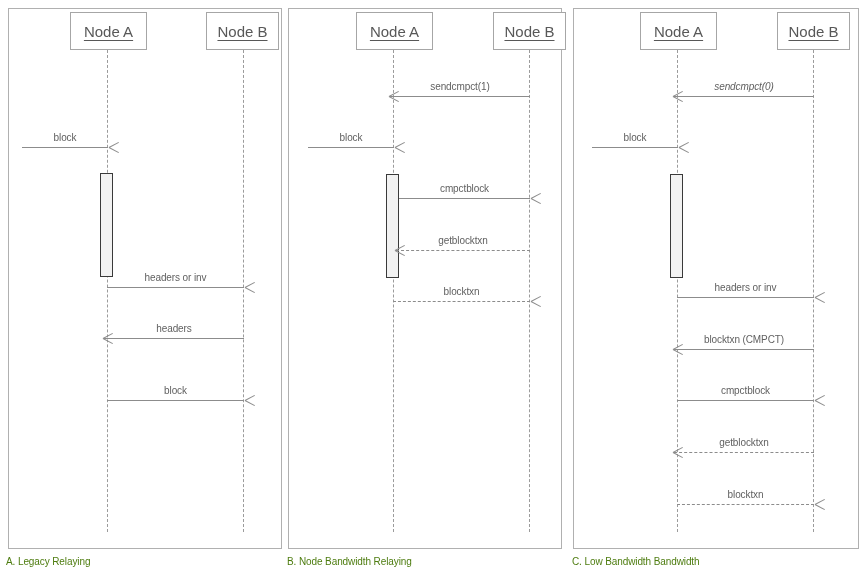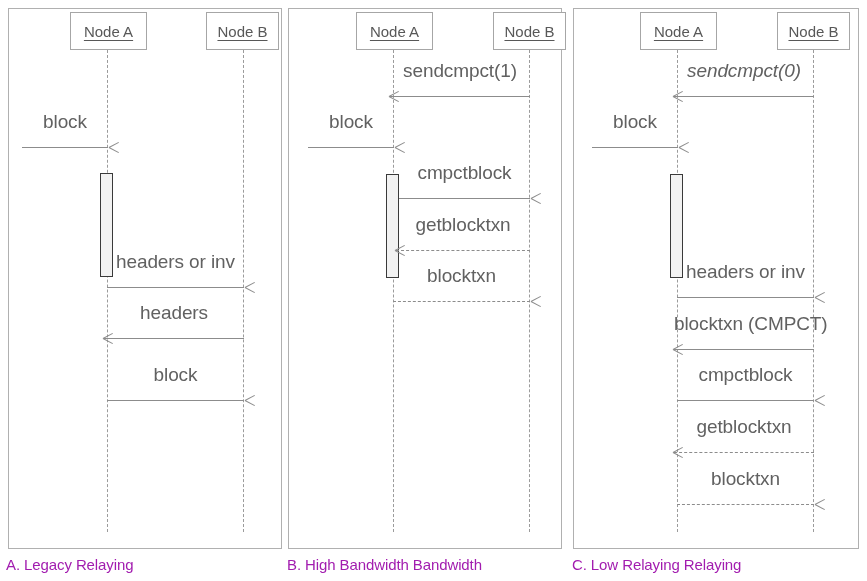--- a/index.html
+++ b/index.html
@@ -27,22 +27,22 @@
     box-sizing: border-box;
     background: #ffffff;
   }
   .panel-a { left: 8px;   width: 274px; }
   .panel-b { left: 288px; width: 274px; }
   .panel-c { left: 573px; width: 286px; }
 
   .caption {
     position: absolute;
     top: 556px;
-    font-size: 15px;
-    color: #a21caf;
+    font-size: 10px;
+    color: #4d7c0f;
     white-space: nowrap;
     letter-spacing: -0.1px;
   }
   .cap-a { left: 6px; }
   .cap-b { left: 287px; }
   .cap-c { left: 572px; }
 
   
   .actor {
     position: absolute;
@@ -91,24 +91,24 @@
     top: 0;
     width: 100%;
     height: 0;
     border-top: 1.1px solid #8c8c8c;
   }
   .msg.dashed .line {
     border-top: 1.1px dashed #8c8c8c;
   }
   .msg .label {
     position: absolute;
-    bottom: 15px;
+    bottom: 5px;
     width: 100%;
     text-align: center;
-    font-size: 19px;
+    font-size: 10px;
     color: #616161;
     white-space: nowrap;
     letter-spacing: -0.1px;
   }
   
   .head {
     position: absolute;
     width: 11px;
     height: 0;
     border-top: 1.1px solid #8c8c8c;
@@ -209,21 +209,21 @@
     <div class="head h2"></div>
   </div>
 
   <div class="msg to-right dashed" style="left:393px; top:301px; width:137px;">
     <div class="label">blocktxn</div>
     <div class="line"></div>
     <div class="head h1"></div>
     <div class="head h2"></div>
   </div>
 
-  <div class="caption cap-b">B. High Bandwidth Bandwidth</div>
+  <div class="caption cap-b">B. Node Bandwidth Relaying</div>
 
   <div class="panel panel-c"></div>
 
   <div class="actor" style="left:640px; width:77px;">
     <span>Node A</span>
   </div>
   <div class="actor" style="left:777px; width:73px;">
     <span>Node B</span>
   </div>
 
@@ -274,15 +274,15 @@
     <div class="head h2"></div>
   </div>
 
   <div class="msg to-right dashed" style="left:677px; top:504px; width:137px;">
     <div class="label">blocktxn</div>
     <div class="line"></div>
     <div class="head h1"></div>
     <div class="head h2"></div>
   </div>
 
-  <div class="caption cap-c">C. Low Relaying Relaying</div>
+  <div class="caption cap-c">C. Low Bandwidth Bandwidth</div>
 
 </div>
 
 </body></html>

